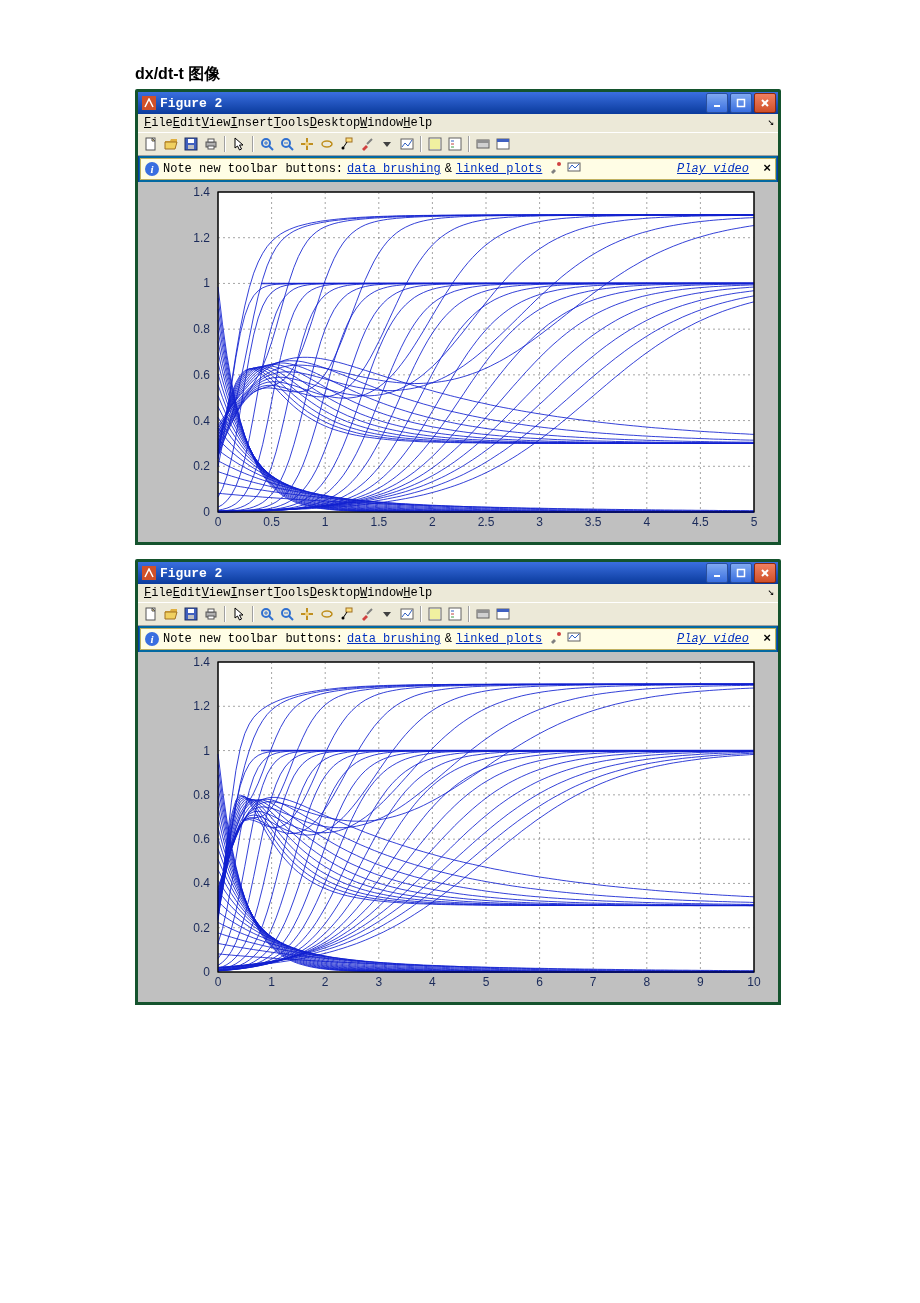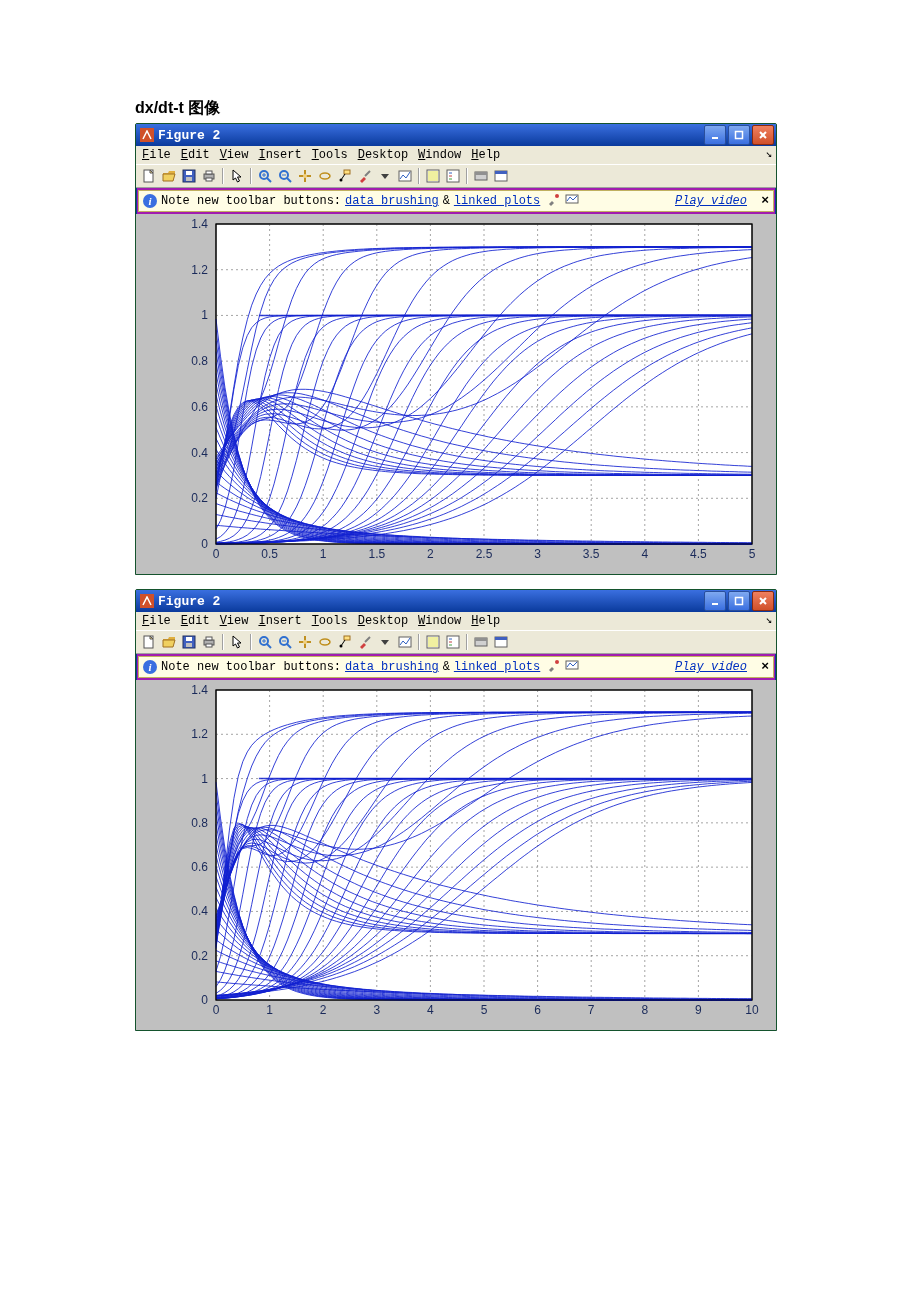--- a/index.html
+++ b/index.html
@@ -3,33 +3,33 @@
 <meta charset="utf-8">
 <style>
   body {
     margin: 0;
     padding: 0;
     background: #fff;
     font-family: "Microsoft YaHei", Arial, sans-serif;
     width: 920px;
   }
   .page {
-    padding: 98px 130px 0 135px;
+    padding: 64px 130px 0 135px;
   }
   .caption {
     font-weight: bold;
     font-size: 16px;
     margin: 0 0 4px 0;
   }
   .figwin {
     width: 640px;
-    border: 1px solid #14532d;
+    border: 3px solid #14532d;
     border-radius: 2px 2px 0 0;
     margin-bottom: 14px;
-    background: #a21caf;
+    background: #0369a1;
     box-shadow: 0 0 0 1px #0a3a9c inset;
   }
   
   .titlebar {
     height: 22px;
     display: flex;
     align-items: center;
     background: linear-gradient(to bottom, #3a6fe0 0%, #0a3a9c 100%);
     color: #fff;
     font-family: "Courier New", monospace;
@@ -65,21 +65,21 @@
   
   .menubar {
     height: 18px;
     background: #ece9d8;
     display: flex;
     align-items: center;
     font-family: "Courier New", monospace;
     font-size: 12px;
     color: #000;
     padding: 0 6px;
-    gap: 10px;
+    gap: 0;
     position: relative;
   }
   .menubar .menu-item span.u { text-decoration: underline; }
   .menubar .dock {
     position: absolute; right: 4px; top: 1px;
     font-size: 11px; color:#000;
   }
   
   .toolbar {
     height: 22px;

